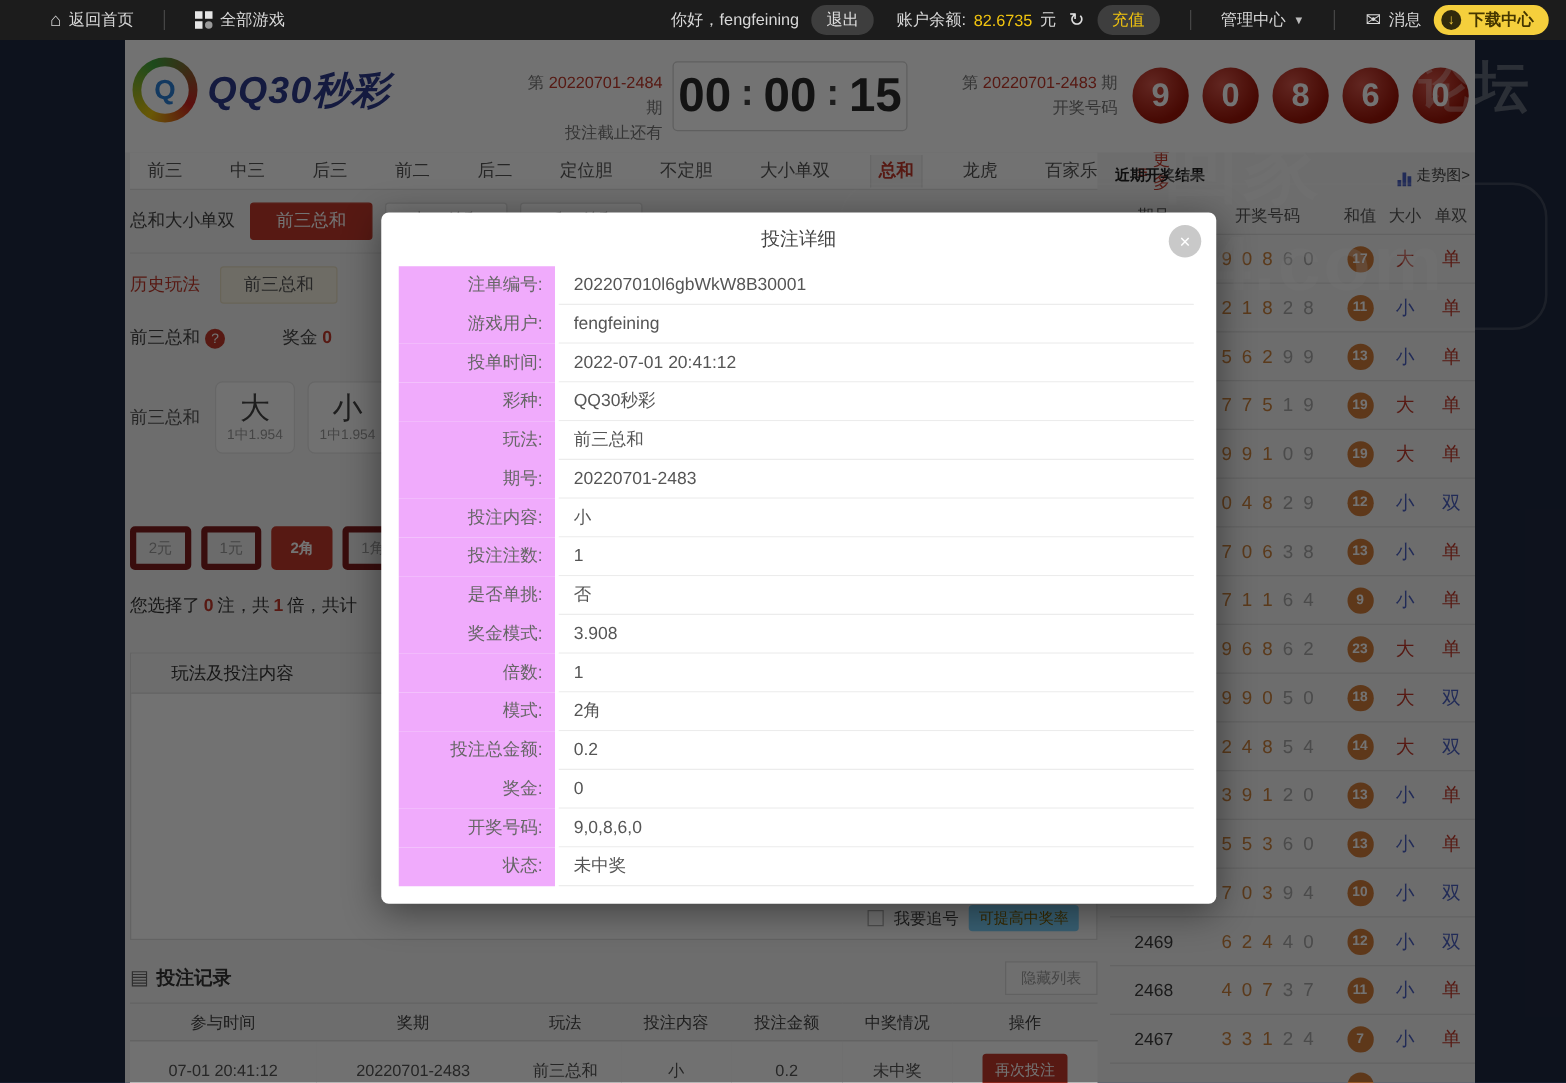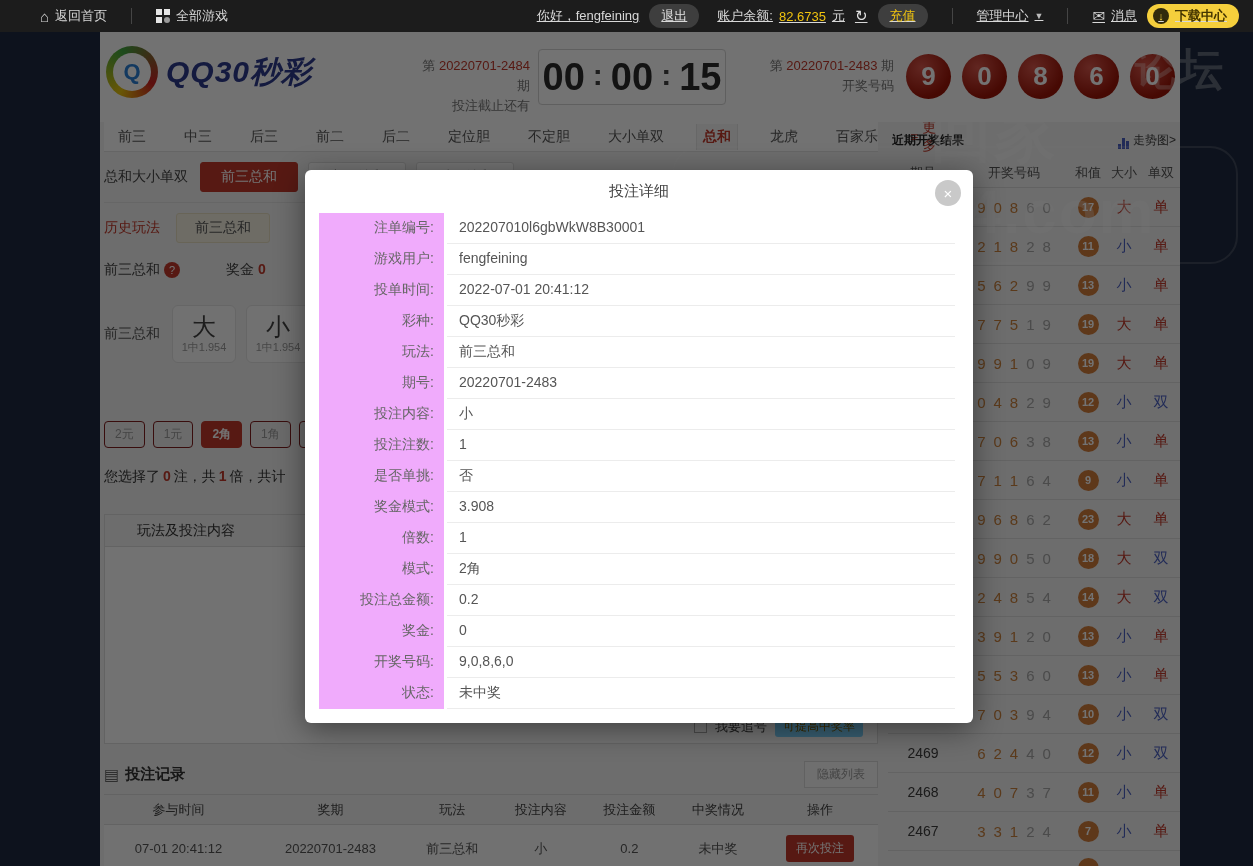--- a/index.html
+++ b/index.html
@@ -3,21 +3,21 @@
 <meta charset="utf-8">
 <style>
   * { margin:0; padding:0; box-sizing:border-box; }
   html,body { width:1253px; height:866px; overflow:hidden; background:var(--page-dark,#1e2940);
     font-family:"Liberation Sans","DejaVu Sans",sans-serif; }
 
   
   .topbar { position:absolute; left:0; top:0; width:1253px; height:32px; background:#1c1c1c;
     display:flex; align-items:center; color:#d8d8d8; font-size:13px; z-index:45; }
   .tb-left { display:flex; align-items:center; gap:10px; padding-left:40px; }
-  .tb-right { margin-left:auto; display:flex; align-items:center; gap:10px; padding-right:14px;text-decoration:underline; }
+  .tb-right { margin-left:auto; display:flex; align-items:center; gap:10px; padding-right:14px; }
   .tb-item { display:flex; align-items:center; gap:6px; cursor:pointer; white-space:nowrap; }
   .tb-div { width:1px; height:16px; background:#454545; margin:0 14px; }
   .home-glyph { font-size:15px; }
   .grid-icon { display:grid; grid-template-columns:6px 6px; grid-template-rows:6px 6px; gap:2px; }
   .grid-icon i { background:#e6e6e6; } .grid-icon i:nth-child(4){ background:#9a9a9a; border-radius:50%; }
   .tb-btn { background:#3e3e3e; border-radius:12px; padding:3px 12px; color:#e0e0e0; cursor:pointer; }
   .tb-btn.gold { color:var(--balance-yellow,#f1c40f); }
   .balance-num { color:var(--balance-yellow,#f1c40f); }
   .refresh-glyph { font-size:15px; color:#e0e0e0; cursor:pointer; }
   .caret { font-size:9px; color:#bbb; }
@@ -79,21 +79,21 @@
     color:#fff; font-size:11px; align-items:center; justify-content:center; margin-left:4px; cursor:pointer; }
   .bonus-val { color:var(--accent-red,#c0392b); font-weight:bold; }
 
   .bet-row { display:flex; align-items:center; gap:12px; margin-top:26px; font-size:14px; color:#555; }
   .bet-btn { width:64px; height:58px; background:#fbfbfb; border:1px solid #e2e2e2; border-radius:6px;
     display:flex; flex-direction:column; align-items:center; justify-content:center; cursor:pointer; }
   .bet-name { font-size:24px; color:#444; line-height:26px; }
   .bet-odds { font-size:11px; color:#999; }
 
   .chips-row { display:flex; gap:8px; margin-top:58px; }
-  .chip { font-size:12px; color:#999; background:#ededed; border:1px solid #7f1d1d; border-radius:4px;
+  .chip { font-size:12px; color:#999; background:#ededed; border:5px solid #7f1d1d; border-radius:4px;
     padding:4px 10px; cursor:pointer; }
   .chip.active { background:var(--accent-red,#c0392b); border-color:var(--accent-red,#c0392b); color:#fff; font-weight:bold; }
 
   .selection-row { margin-top:20px; font-size:14px; color:#333; }
   .selection-row b { color:var(--accent-red,#c0392b); padding:0 3px; }
 
   .content-panel { margin-top:28px; height:230px; border:1px solid #dcdcdc; background:#fdfdfd; position:relative; }
   .panel-head { height:32px; background:#f1f1f1; border-bottom:1px solid #dcdcdc; display:flex; align-items:center;
     font-size:14px; color:#333; padding-left:32px; }
   .chase-row { position:absolute; right:14px; bottom:6px; display:flex; align-items:center; gap:8px; font-size:13px; color:#444; }

